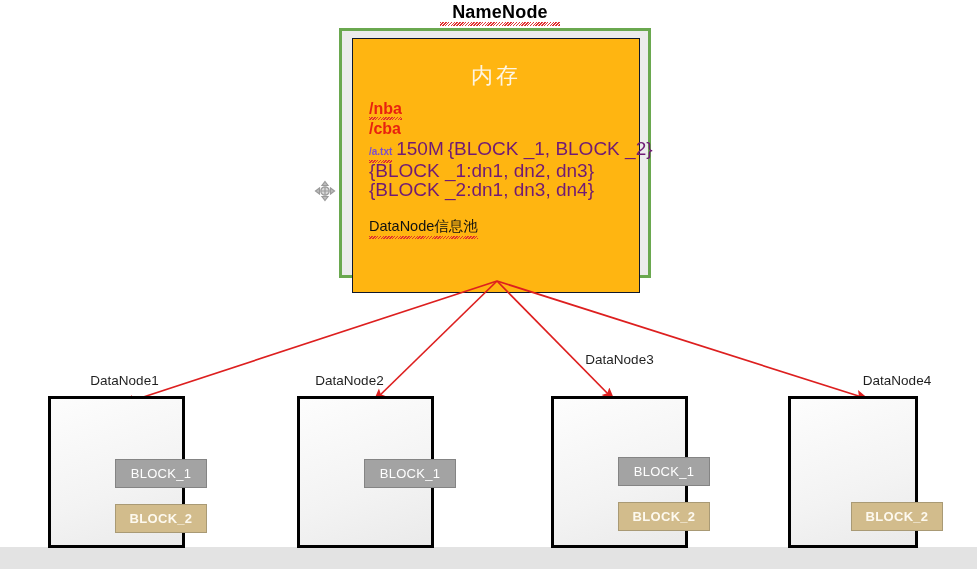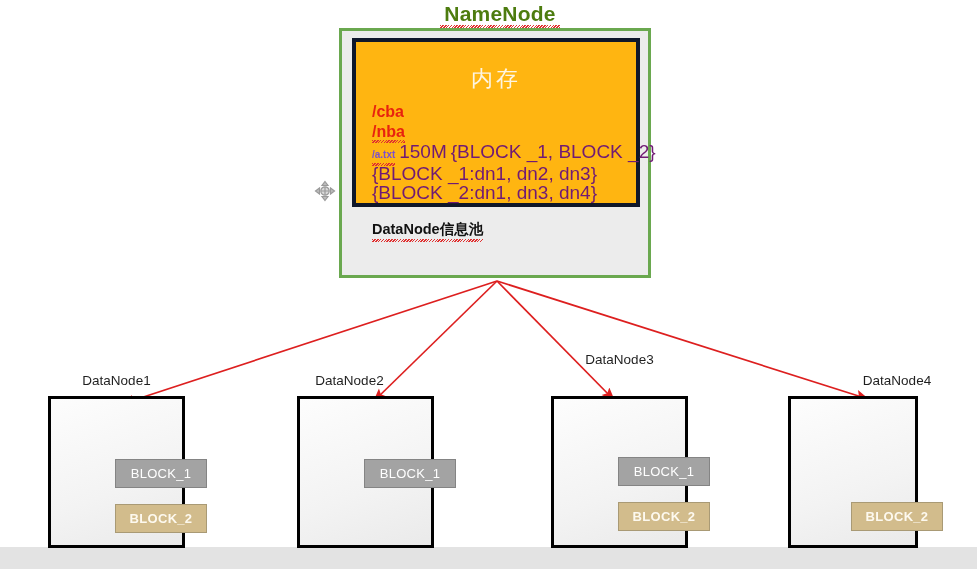--- a/index.html
+++ b/index.html
@@ -37,23 +37,23 @@
     white-space: nowrap;
   }
 
   
   .namenode-title {
     position: absolute;
     left: 440px;
     top: 2px;
     width: 120px;
     text-align: center;
-    font-size: 21px;
+    font-size: 18px;
     font-weight: 600;
-    color: #4d7c0f;
+    color: #000000;
     letter-spacing: .2px;
   }
   .squiggle {
     position: absolute;
     left: 0;
     bottom: -3px;
     width: 100%;
     height: 4px;
     background-image:
       repeating-linear-gradient(135deg,
@@ -72,23 +72,23 @@
     background: #ececec;
     box-sizing: border-box;
   }
 
   
   .memory-box {
     position: absolute;
     left: 352px;
     top: 38px;
     width: 288px;
-    height: 169px;
+    height: 255px;
     background: #ffb511;
-    border: 4px solid #0f172a;
+    border: 1px solid #0f172a;
     box-sizing: border-box;
   }
   .memory-title {
     position: absolute;
     top: 22px;
     left: 0;
     width: 100%;
     text-align: center;
     font-size: 22px;
     color: #fdf5e3;
@@ -132,21 +132,21 @@
       repeating-linear-gradient(135deg,
         #e03030 0px, #e03030 1px,
         transparent 1px, transparent 2px);
   }
   .mem-meta { font-size: 19px; color: #701a75; }
   .mem-pool {
     position: absolute;
     left: 16px;
     top: 178px;
     font-size: 14.5px;
-    font-weight: 700;
+    font-weight: 400;
     color: #111111;
     display: inline-block;
     white-space: nowrap;
   }
   .mem-pool .sq-red { bottom: -3px; }
 
   
   .move-handle {
     position: absolute;
     left: 314px;
@@ -211,25 +211,25 @@
   </div>
 
   <div class="namenode-box"></div>
 
   <div class="memory-box">
     <div class="memory-title">内存</div>
 
     <div class="mem-lines">
 
       <div class="mem-line">
+        <span class="path-red"><span>/nba</span><span class="sq-red"></span></span>
+      </div>
+
+      <div class="mem-line">
         <span class="path-red"><span>/cba</span></span>
-      </div>
-
-      <div class="mem-line">
-        <span class="path-red"><span>/nba</span><span class="sq-red"></span></span>
       </div>
 
       <div class="mem-line">
         <span class="path-purple"><span>/a.txt</span><span class="sq-red"></span></span>
         <span class="mem-meta">150M</span>
         <span class="mem-meta">{BLOCK _1, BLOCK _2}</span>
       </div>
 
       <div class="mem-line mem-meta">{BLOCK _1:dn1, dn2, dn3}</div>
       <div class="mem-line mem-meta">{BLOCK _2:dn1, dn3, dn4}</div>
@@ -261,21 +261,21 @@
       </marker>
     </defs>
     <g stroke="#dd1f1f" stroke-width="1.7" fill="none" marker-end="url(#ah)">
       <line x1="497" y1="281" x2="122" y2="404"></line>
       <line x1="497" y1="281" x2="374" y2="401"></line>
       <line x1="497" y1="281" x2="614" y2="400"></line>
       <line x1="497" y1="281" x2="868" y2="399"></line>
     </g>
   </svg>
 
-  <div class="dn-label" style="left:48px; top:373px; width:137px;">DataNode1</div>
+  <div class="dn-label" style="left:56px; top:373px; width:137px;">DataNode1</div>
   <div class="dn-box" style="left:48px; top:396px; width:137px; height:152px;">
     <div class="block grey" style="left:24px; top:60px;">BLOCK_1</div>
     <div class="block tan" style="left:24px; top:105px;">BLOCK_2</div>
   </div>
 
   <div class="dn-label" style="left:281px; top:373px; width:137px;">DataNode2</div>
   <div class="dn-box" style="left:297px; top:396px; width:137px; height:152px;">
     <div class="block grey" style="left:24px; top:60px;">BLOCK_1</div>
   </div>
 

